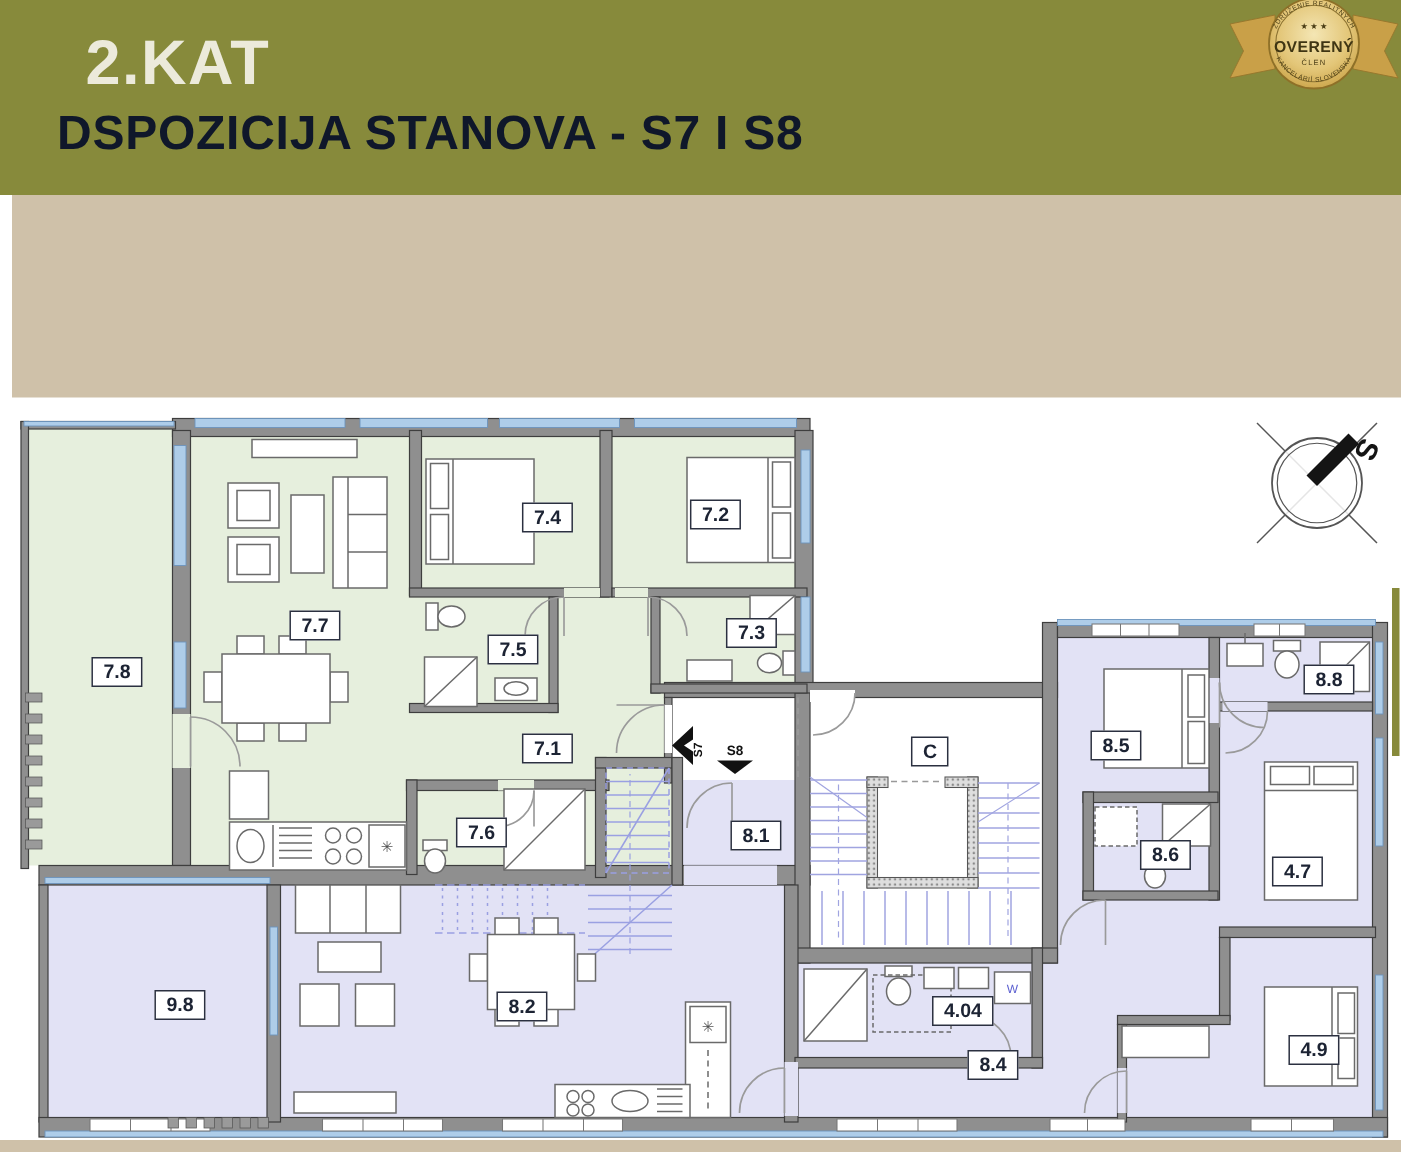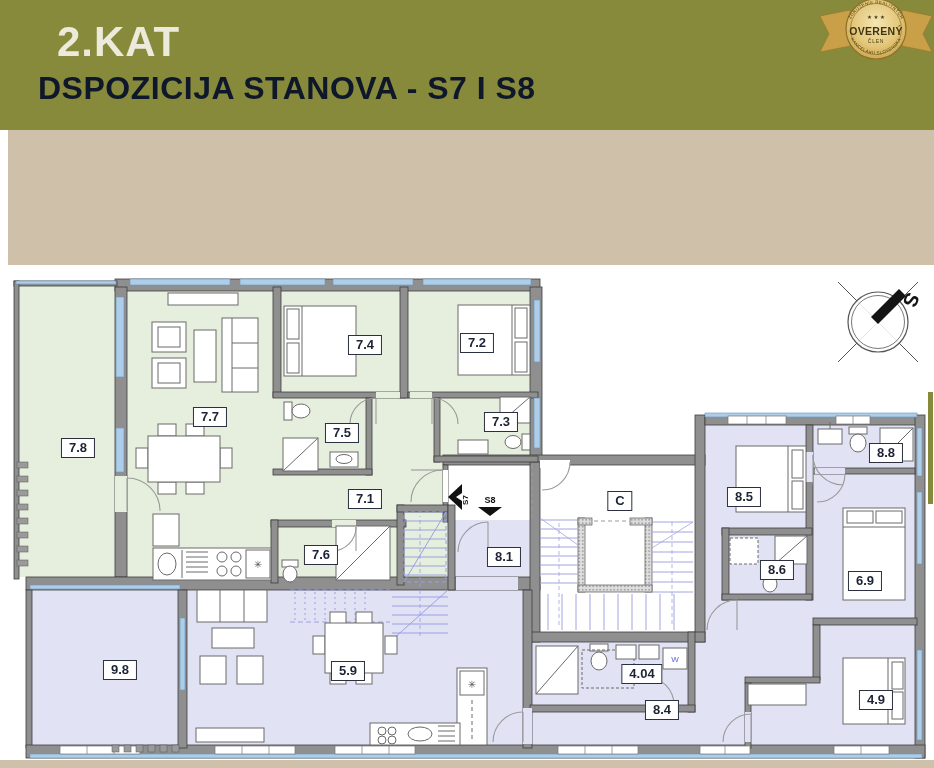--- a/index.html
+++ b/index.html
@@ -539,22 +539,22 @@
   <div class="room-label" style="left:190px;top:417px">7.7</div>
   <div class="room-label" style="left:345px;top:345px">7.4</div>
   <div class="room-label" style="left:457px;top:343px">7.2</div>
   <div class="room-label" style="left:322px;top:433px">7.5</div>
   <div class="room-label" style="left:481px;top:422px">7.3</div>
   <div class="room-label" style="left:345px;top:499px">7.1</div>
   <div class="room-label" style="left:301px;top:555px">7.6</div>
   <div class="room-label" style="left:600px;top:501px">C</div>
   <div class="room-label" style="left:484px;top:557px">8.1</div>
   <div class="room-label" style="left:100px;top:670px">9.8</div>
-  <div class="room-label" style="left:328px;top:671px">5.9</div>
+  <div class="room-label" style="left:328px;top:671px">8.2</div>
   <div class="room-label" style="left:724px;top:497px">8.5</div>
   <div class="room-label" style="left:866px;top:453px">8.8</div>
   <div class="room-label" style="left:757px;top:570px">8.6</div>
-  <div class="room-label" style="left:845px;top:581px">6.9</div>
+  <div class="room-label" style="left:845px;top:581px">4.7</div>
   <div class="room-label" style="left:622px;top:674px">4.04</div>
   <div class="room-label" style="left:642px;top:710px">8.4</div>
   <div class="room-label" style="left:856px;top:700px">4.9</div>
 
 </div>
 
 </body></html>

